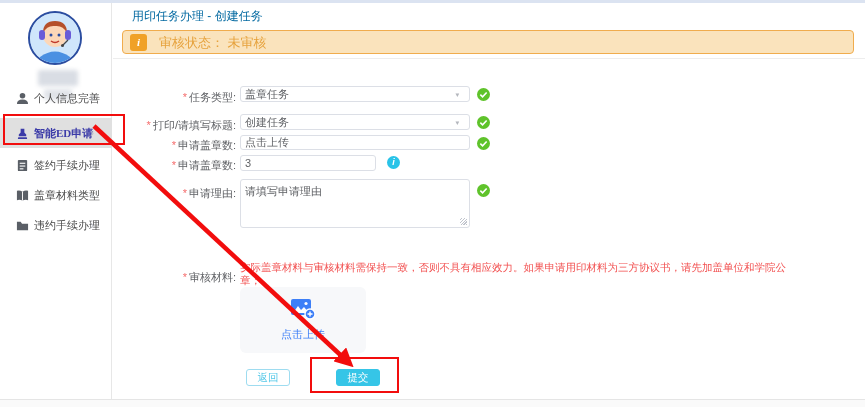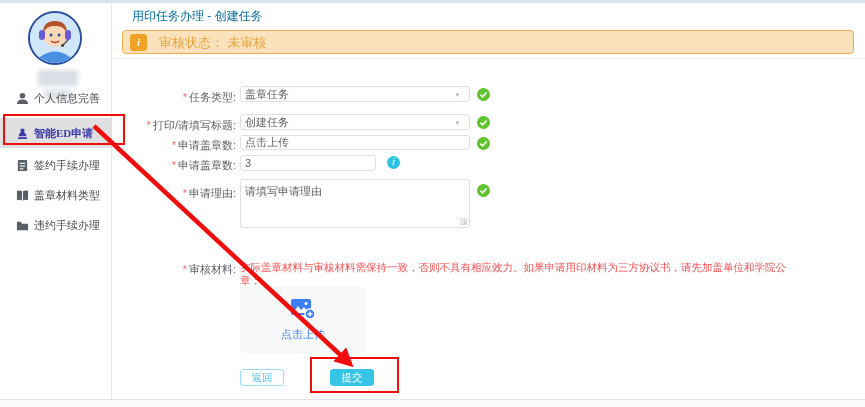--- a/index.html
+++ b/index.html
@@ -44,21 +44,21 @@
   .resize-h{position:absolute;right:2px;bottom:2px;width:7px;height:7px;
             background:repeating-linear-gradient(135deg,transparent,transparent 1px,#c0c4cc 1px,#c0c4cc 2px);cursor:nwse-resize;}
   .check{position:absolute;left:477px;width:13px;height:13px;}
   .info-icon{position:absolute;left:387px;top:156px;width:13px;height:13px;border-radius:50%;background:#29c3e8;
              color:#fff;font-size:9px;font-weight:bold;text-align:center;line-height:13px;font-style:italic;}
   .warning{position:absolute;left:240px;top:261px;width:560px;font-size:10.5px;color:#f25050;line-height:13px;}
 
   .upload{position:absolute;left:240px;top:287px;width:126px;height:66px;background:#f7f8fa;border-radius:6px;
           text-align:center;cursor:pointer;}
   .upload-label{margin-top:3px;font-size:11px;color:#3d7ff7;}
-  .btn{position:absolute;height:17px;border-radius:3px;font-size:10.5px;line-height:15px;text-align:center;cursor:pointer;}
+  .btn{position:absolute;height:17px;border-radius:3px;font-size:10.5px;line-height:15px;text-align:center;cursor:pointer;margin-left:6px;}
   .btn-back{left:240px;top:369px;width:44px;background:#fff;border:1px solid #9edcf0;color:#54c8e8;}
   .btn-submit{left:330px;top:369px;width:44px;background:#36c5e7;border:1px solid #36c5e7;color:#fff;}
 
   
   .anno-box{position:absolute;border:2px solid #f20d0d;pointer-events:none;}
   .anno1{left:3px;top:114px;width:122px;height:31px;}
   .anno2{left:310px;top:357px;width:89px;height:36px;}
   .anno-arrow{position:absolute;left:0;top:0;width:865px;height:407px;pointer-events:none;}
 </style>
 </head>
@@ -189,21 +189,21 @@
   <div class="f-label" style="top:186px"><span class="star">*</span><span>申请理由:</span></div>
   <div class="ctrl textarea">
     <span>请填写申请理由</span>
     <span class="resize-h"></span>
   </div>
   <svg class="check" style="top:184px" viewBox="0 0 14 14">
       <circle cx="7" cy="7" r="7" fill="#5fc32b"></circle>
       <path d="M3.6 7.2 L6 9.5 L10.4 4.8" stroke="#fff" stroke-width="1.7" fill="none"></path>
     </svg>
 
-  <div class="f-label" style="top:262px"><span class="star">*</span><span>审核材料:</span></div>
+  <div class="f-label" style="top:270px"><span class="star">*</span><span>审核材料:</span></div>
   <div class="warning">实际盖章材料与审核材料需保持一致，否则不具有相应效力。如果申请用印材料为三方协议书，请先加盖单位和学院公章；</div>
 
   <div class="upload">
     <svg width="26" height="22" viewBox="0 0 26 22" style="margin-top:11px">
       <rect x="1" y="1" width="20" height="16" rx="2" fill="#3d7ff7"></rect>
       <path d="M3 15 L8 8 L11 12 L14 9 L19 15 Z" fill="#fff"></path>
       <circle cx="16" cy="5.5" r="1.6" fill="#fff"></circle>
       <circle cx="20" cy="16" r="5" fill="#3d7ff7" stroke="#fff" stroke-width="1.4"></circle>
       <path d="M20 13.5 V18.5 M17.5 16 H22.5" stroke="#fff" stroke-width="1.4"></path>
     </svg>

